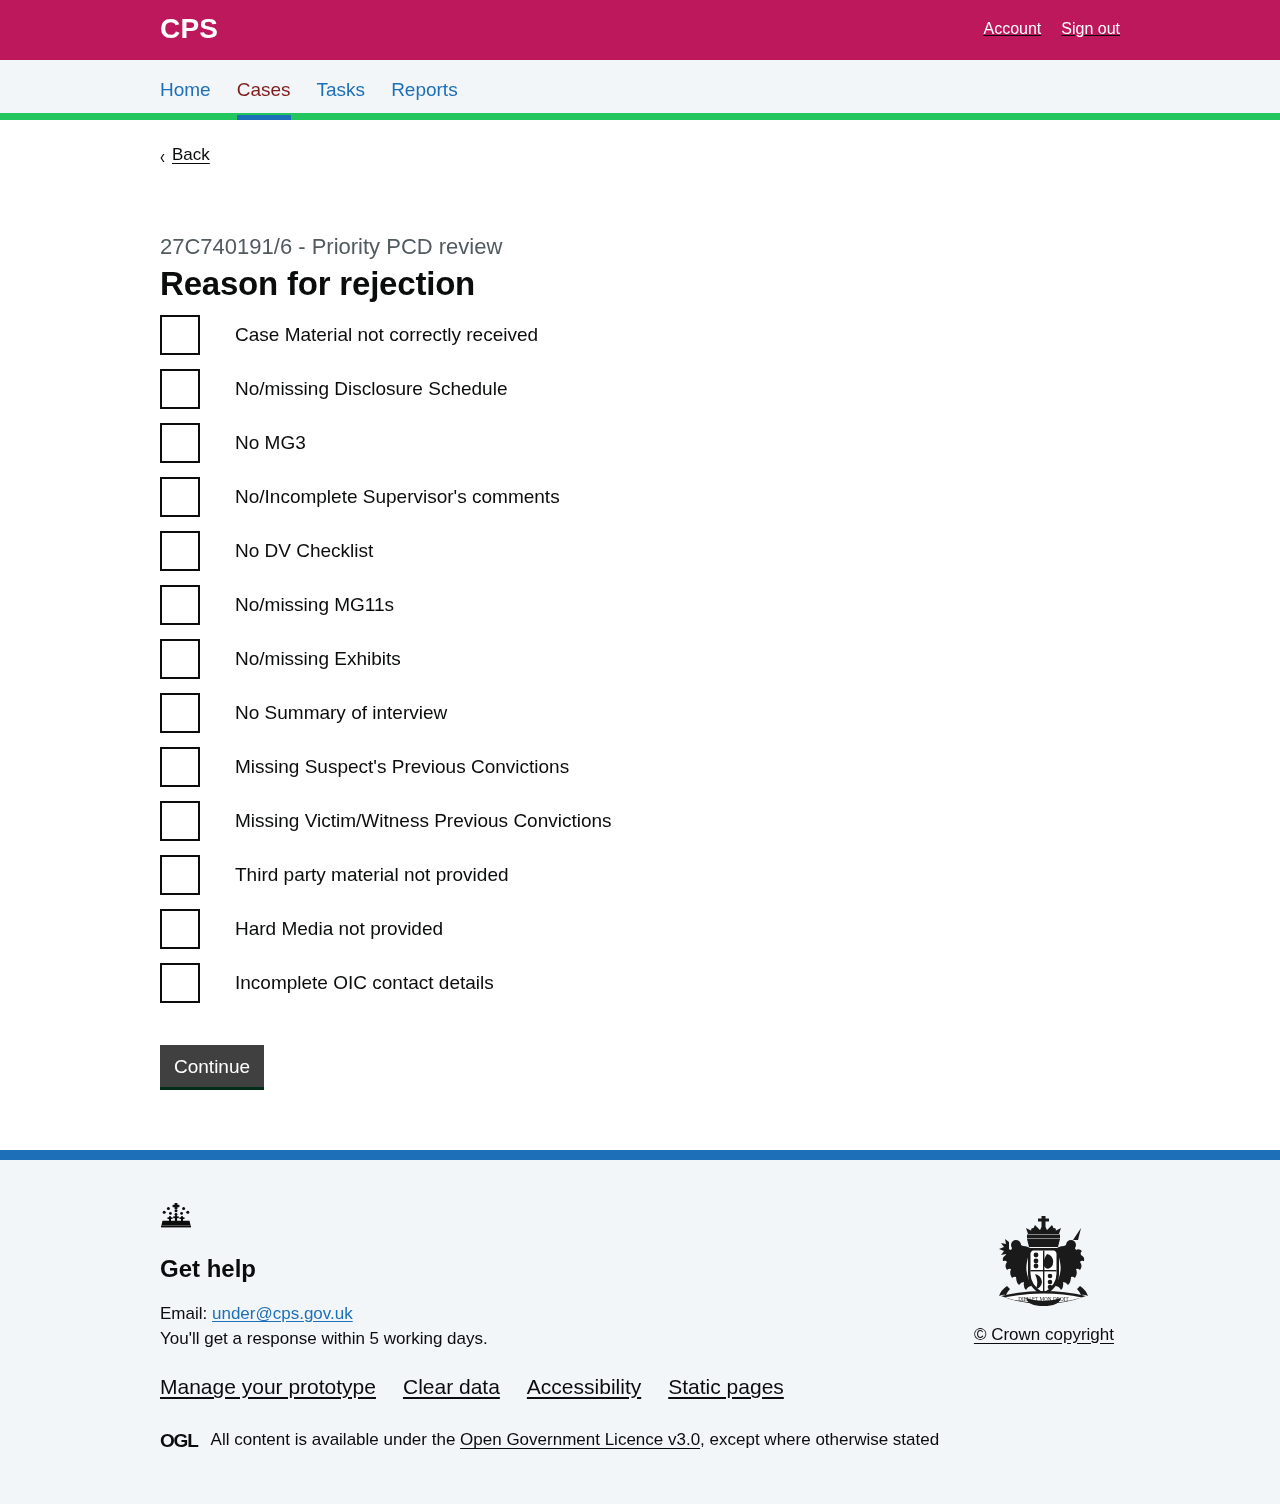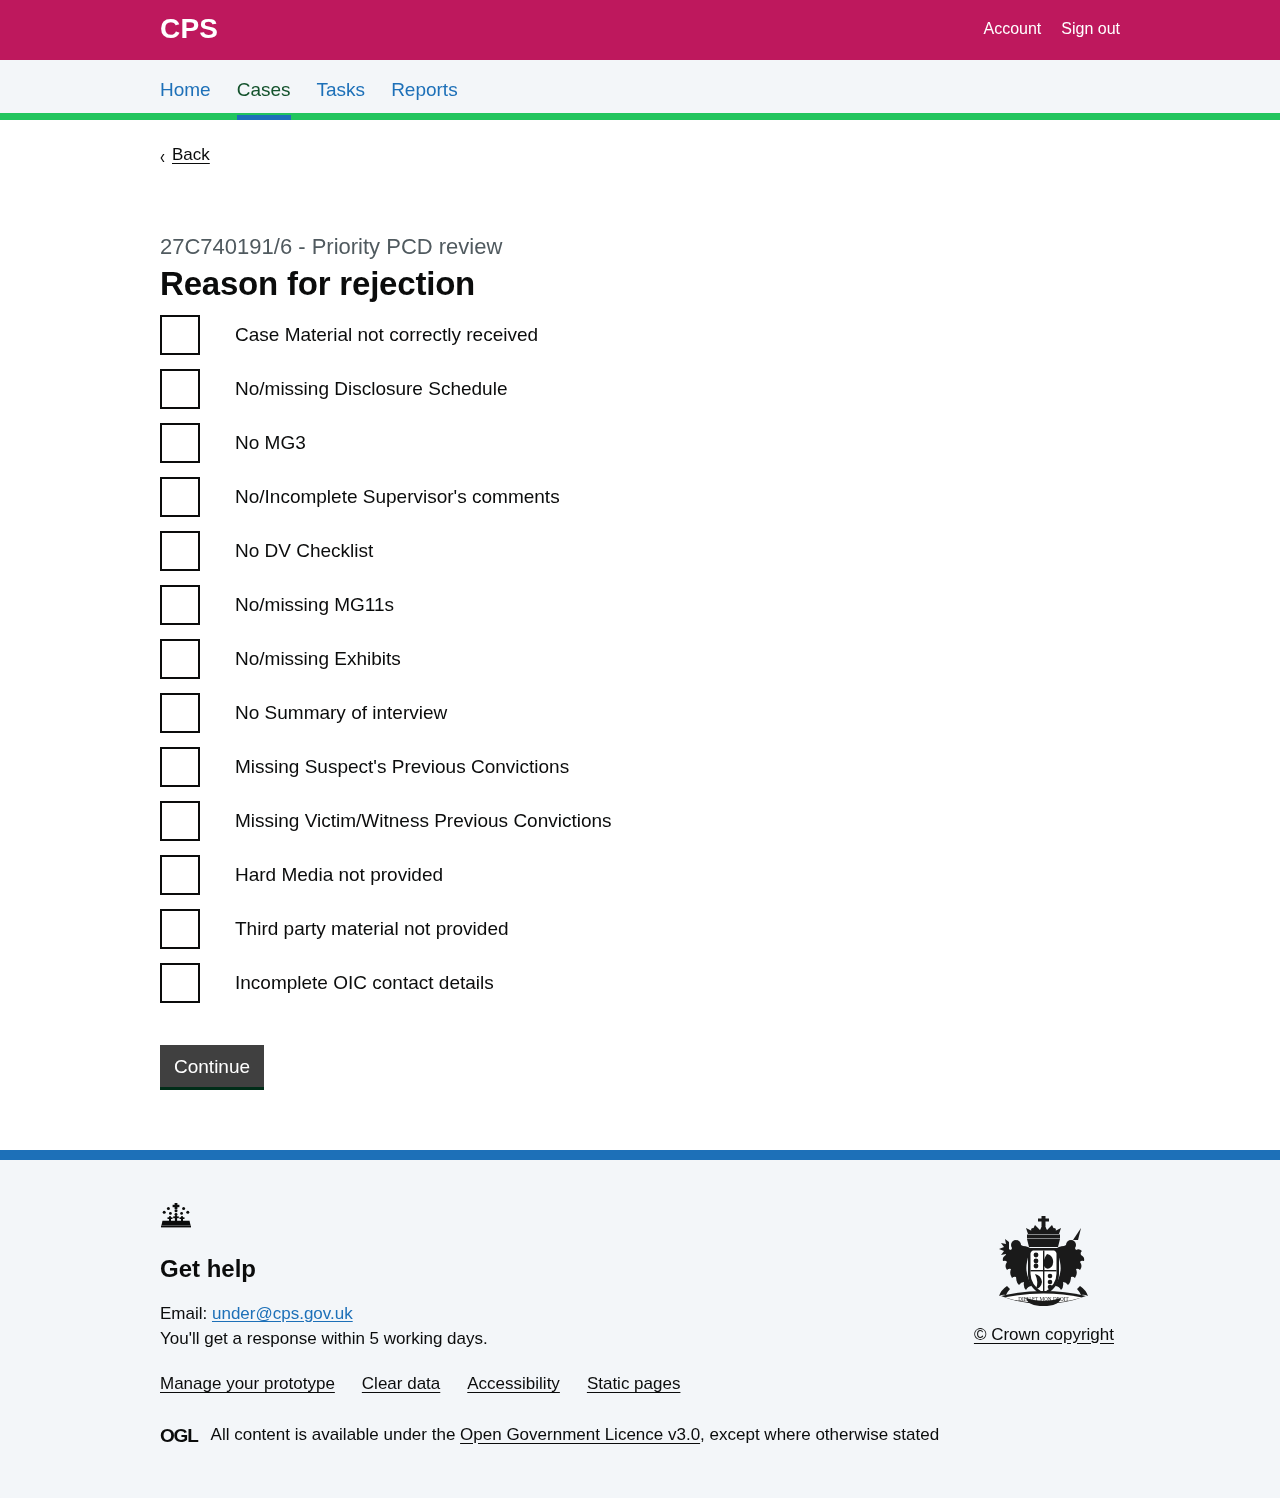--- a/index.html
+++ b/index.html
@@ -38,20 +38,21 @@
     font-weight: bold;
     letter-spacing: 0.2px;
     line-height: 1;
     padding-bottom: 2px;
   }
   .header-links {
     display: flex;
     align-items: center;
     gap: 20px;
     padding-bottom: 2px;
+    text-decoration: underline;
   }
   .header-links a {
     color: #ffffff;
     text-decoration: none;
     font-size: 16px;
   }
 
   
   .app-nav {
     background: #f3f6f9;
@@ -70,21 +71,21 @@
     display: flex;
     align-items: center;
     position: relative;
     padding: 0 13px;
     font-size: 19px;
     color: #1d70b8;
     text-decoration: none;
     cursor: pointer;
   }
   .nav-item:first-child { padding-left: 0; }
-  .nav-item.active { color: #14532d; }
+  .nav-item.active { color: #7f1d1d; }
   .nav-item.active::after {
     content: "";
     position: absolute;
     left: 13px;
     right: 13px;
     bottom: 0;
     height: 5px;
     background: #1d70b8;
   }
   .nav-item:first-child.active::after { left: 0; }
@@ -225,21 +226,21 @@
     text-decoration: underline;
     text-underline-offset: 2px;
   }
   .footer-links {
     display: flex;
     gap: 27px;
     margin-bottom: 28px;
   }
   .footer-links a {
     color: #0b0c0c;
-    font-size: 17px;
+    font-size: 21px;
     text-underline-offset: 3px;
     cursor: pointer;
   }
   .ogl-row {
     display: flex;
     align-items: center;
     gap: 13px;
     padding-bottom: 34px;
   }
   .ogl-logo {
@@ -352,26 +353,26 @@
         <span class="checkbox-label">Missing Suspect's Previous Convictions</span>
       </label>
 
       <label class="checkbox-item">
         <span class="checkbox-box"></span>
         <span class="checkbox-label">Missing Victim/Witness Previous Convictions</span>
       </label>
 
       <label class="checkbox-item">
         <span class="checkbox-box"></span>
+        <span class="checkbox-label">Third party material not provided</span>
+      </label>
+
+      <label class="checkbox-item">
+        <span class="checkbox-box"></span>
         <span class="checkbox-label">Hard Media not provided</span>
-      </label>
-
-      <label class="checkbox-item">
-        <span class="checkbox-box"></span>
-        <span class="checkbox-label">Third party material not provided</span>
       </label>
 
       <label class="checkbox-item">
         <span class="checkbox-box"></span>
         <span class="checkbox-label">Incomplete OIC contact details</span>
       </label>
 
     </div>
 
     <div class="btn-row">

